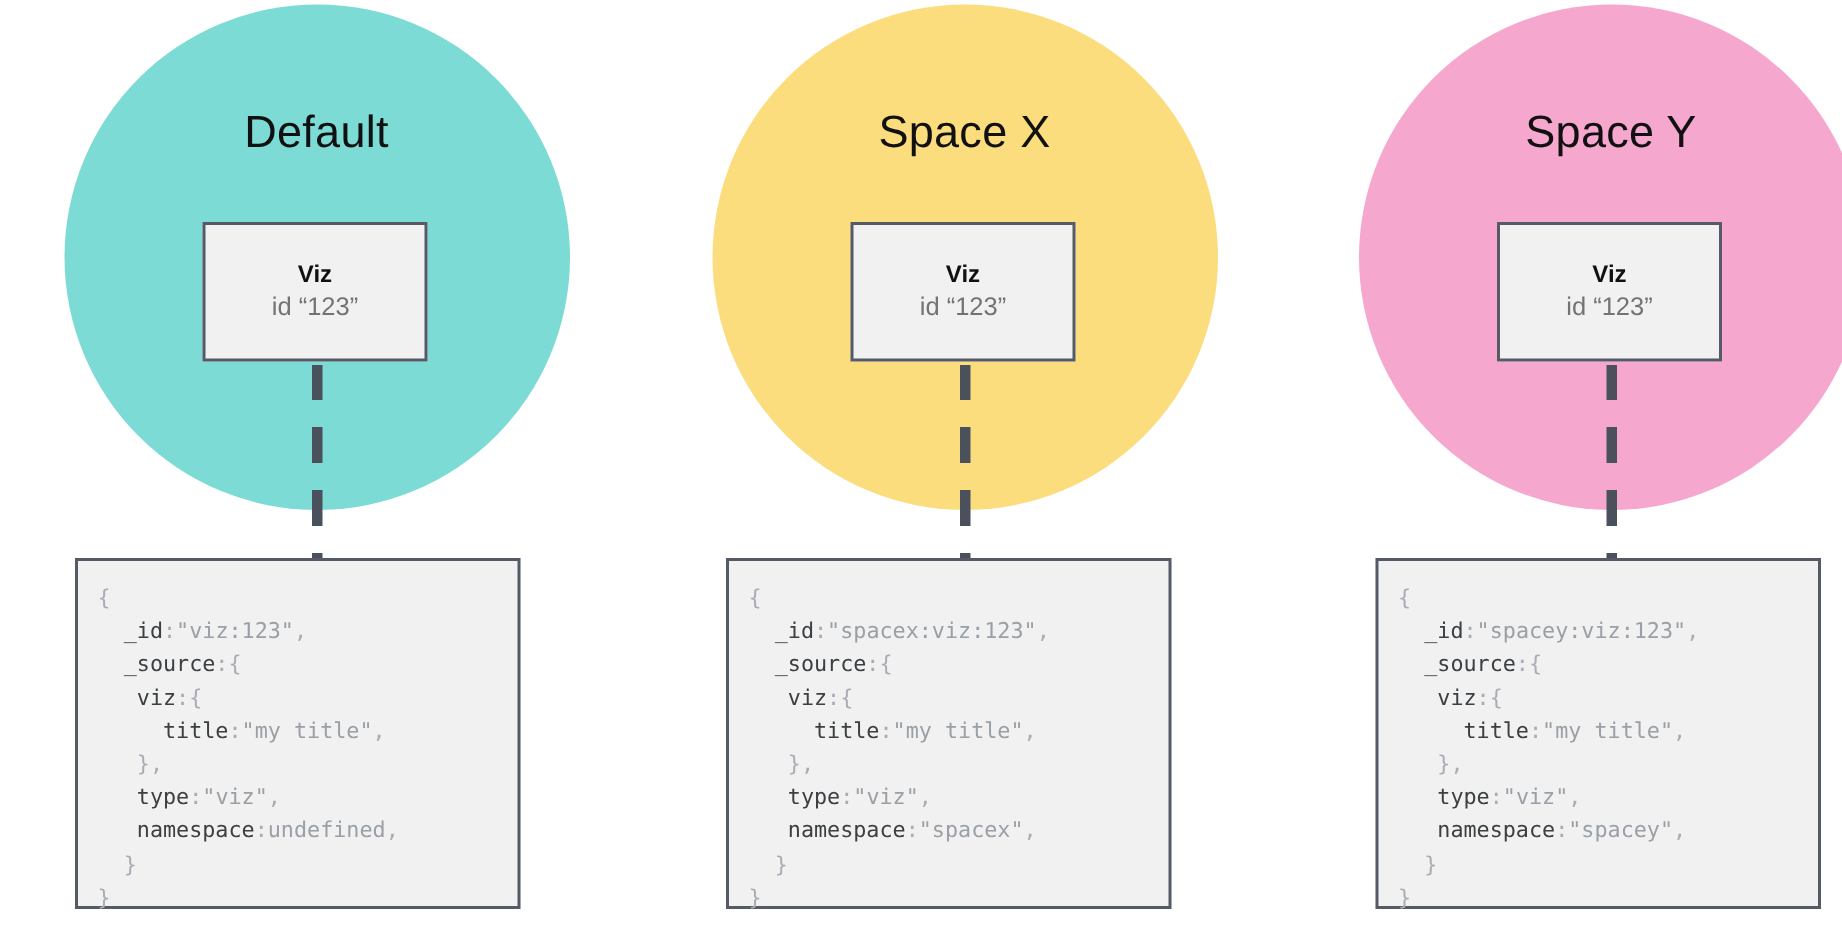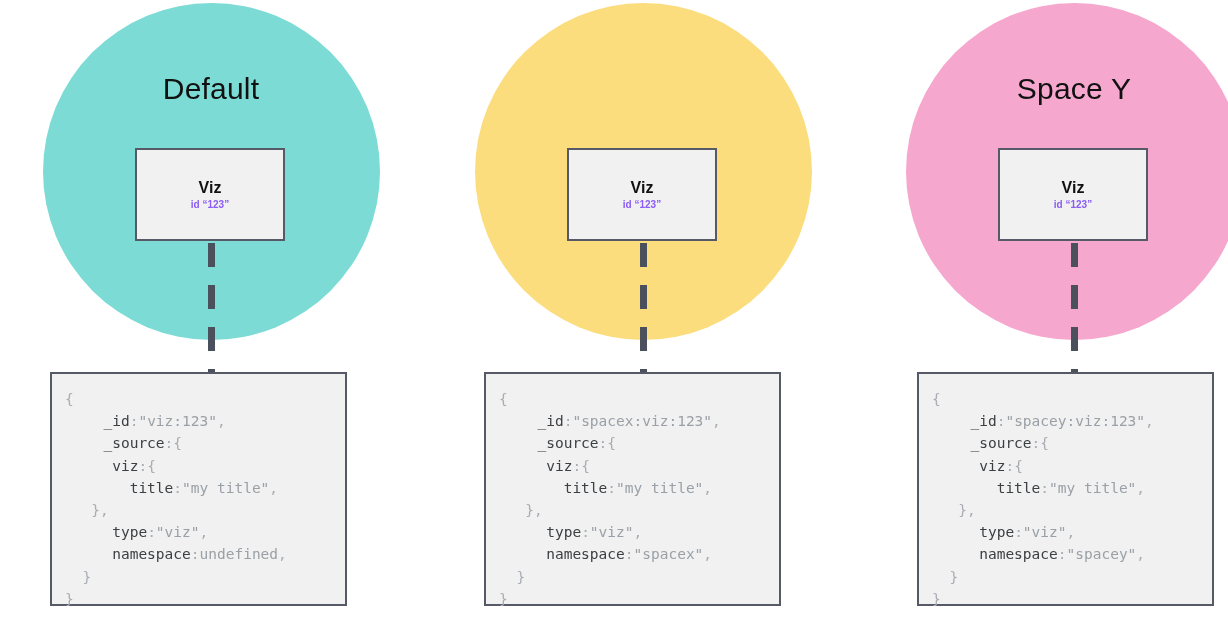--- a/index.html
+++ b/index.html
@@ -66,23 +66,23 @@
     align-items: center;
     justify-content: center;
     line-height: 1.32;
   }
   .viz-title {
     font-size: 16px;
     font-weight: bold;
     color: #111111;
   }
   .viz-sub {
-    font-size: 10px;
-    font-weight: 700;
-    color: #8b5cf6;
+    font-size: 17px;
+    font-weight: 400;
+    color: #737373;
   }
   .connector {
     position: absolute;
     left: 50%;
     margin-left: -3px;
     top: 243px;
     width: 7px;
     height: 130px;
     background-image: linear-gradient(#4a505c, #4a505c);
     background-size: 7px 24px;
@@ -123,21 +123,21 @@
     top: 14px;
     right: 4px;
     font-family: "DejaVu Sans Mono", "Liberation Mono", monospace;
     font-size: 14.5px;
     line-height: 22.2px;
     white-space: pre;
     color: #9aa0a6;
   }
   .code-line { white-space: pre; }
   .tk-punc { color: #a9adb3; }
-  .tk-key  { color: #3c4043; margin-left: 21px; }
+  .tk-key  { color: #3c4043; }
   .tk-str  { color: #9aa0a6; }
   .tk-val  { color: #9aa0a6; text-align: center; }
 </style>
 </head>
 <body>
 
 <div class="stage" id="stage">
     <div class="space-group g0">
       <div class="circle" style="background: rgb(124, 219, 213);"></div>
       <div class="title">Default</div>
@@ -145,20 +145,21 @@
         <div class="viz-title">Viz</div>
         <div class="viz-sub">id “123”</div>
       </div>
       <div class="connector"></div>
       <div class="code-card">
         <div class="code-body"><div class="code-line"><span class="tk-punc">{</span></div><div class="code-line"><span class="tk-punc">  </span><span class="tk-key">_id</span><span class="tk-punc">:</span><span class="tk-str">"viz:123"</span><span class="tk-punc">,</span></div><div class="code-line"><span class="tk-punc">  </span><span class="tk-key">_source</span><span class="tk-punc">:</span><span class="tk-punc">{</span></div><div class="code-line"><span class="tk-punc">   </span><span class="tk-key">viz</span><span class="tk-punc">:</span><span class="tk-punc">{</span></div><div class="code-line"><span class="tk-punc">     </span><span class="tk-key">title</span><span class="tk-punc">:</span><span class="tk-str">"my title"</span><span class="tk-punc">,</span></div><div class="code-line"><span class="tk-punc">   </span><span class="tk-punc">}</span><span class="tk-punc">,</span></div><div class="code-line"><span class="tk-punc">   </span><span class="tk-key">type</span><span class="tk-punc">:</span><span class="tk-str">"viz"</span><span class="tk-punc">,</span></div><div class="code-line"><span class="tk-punc">   </span><span class="tk-key">namespace</span><span class="tk-punc">:</span><span class="tk-val">undefined</span><span class="tk-punc">,</span></div><div class="code-line"><span class="tk-punc">  </span><span class="tk-punc">}</span></div><div class="code-line"><span class="tk-punc">}</span></div></div>
       </div>
     </div>
     <div class="space-group g1">
       <div class="circle" style="background: rgb(251, 221, 126);"></div>
+      <div class="title">Space X</div>
       <div class="viz-box">
         <div class="viz-title">Viz</div>
         <div class="viz-sub">id “123”</div>
       </div>
       <div class="connector"></div>
       <div class="code-card">
         <div class="code-body"><div class="code-line"><span class="tk-punc">{</span></div><div class="code-line"><span class="tk-punc">  </span><span class="tk-key">_id</span><span class="tk-punc">:</span><span class="tk-str">"spacex:viz:123"</span><span class="tk-punc">,</span></div><div class="code-line"><span class="tk-punc">  </span><span class="tk-key">_source</span><span class="tk-punc">:</span><span class="tk-punc">{</span></div><div class="code-line"><span class="tk-punc">   </span><span class="tk-key">viz</span><span class="tk-punc">:</span><span class="tk-punc">{</span></div><div class="code-line"><span class="tk-punc">     </span><span class="tk-key">title</span><span class="tk-punc">:</span><span class="tk-str">"my title"</span><span class="tk-punc">,</span></div><div class="code-line"><span class="tk-punc">   </span><span class="tk-punc">}</span><span class="tk-punc">,</span></div><div class="code-line"><span class="tk-punc">   </span><span class="tk-key">type</span><span class="tk-punc">:</span><span class="tk-str">"viz"</span><span class="tk-punc">,</span></div><div class="code-line"><span class="tk-punc">   </span><span class="tk-key">namespace</span><span class="tk-punc">:</span><span class="tk-str">"spacex"</span><span class="tk-punc">,</span></div><div class="code-line"><span class="tk-punc">  </span><span class="tk-punc">}</span></div><div class="code-line"><span class="tk-punc">}</span></div></div>
       </div>
     </div>
     <div class="space-group g2">

